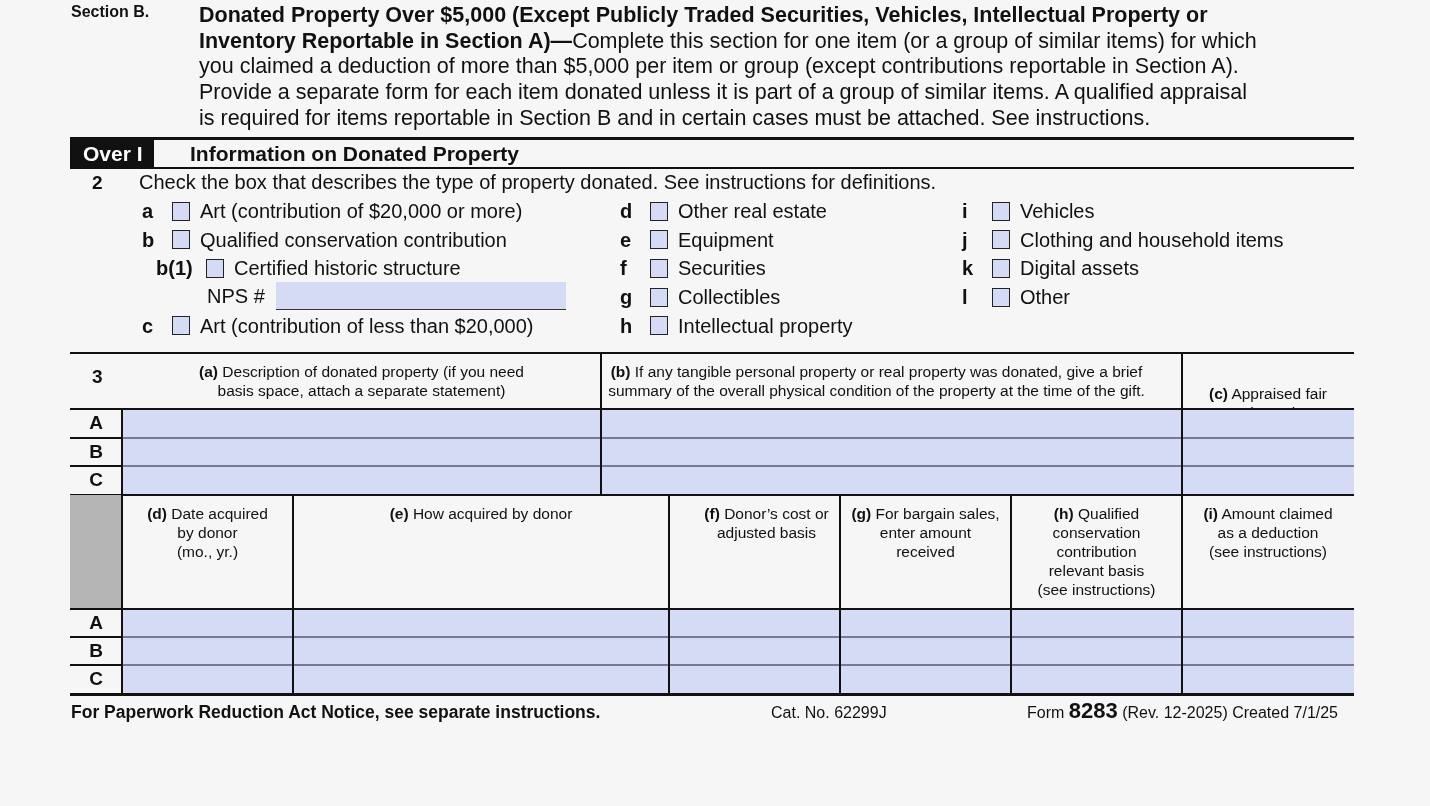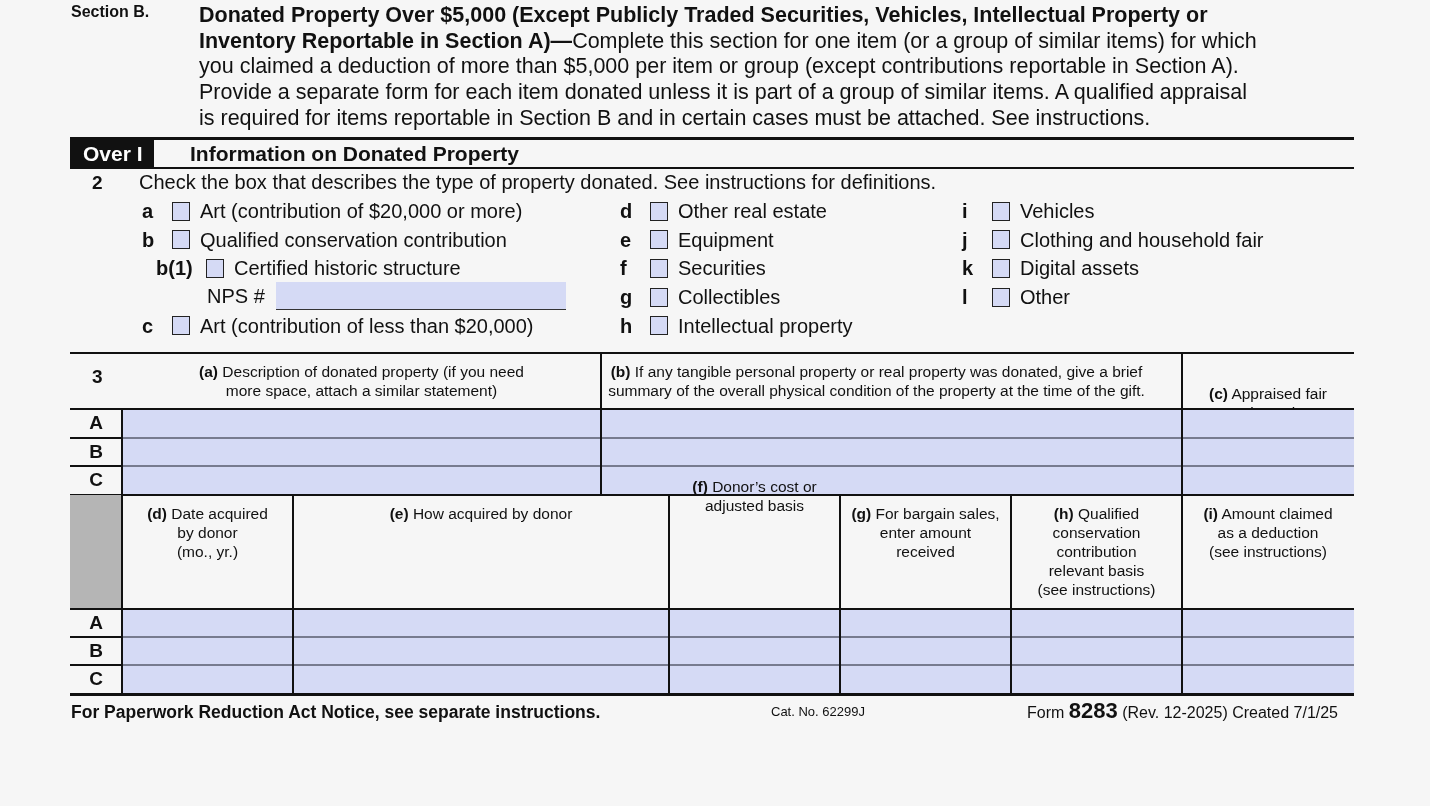--- a/index.html
+++ b/index.html
@@ -105,39 +105,39 @@
   </div>
 <div id="col3" class="abs" style="left:962px; top:199px;">
     <div class="opt" style="position: absolute; top: 0px; white-space: nowrap; left: 0px;">
       <span class="letter">i</span>
       <span class="cb"></span>
       <span>Vehicles</span>
     </div>
     <div class="opt" style="position: absolute; top: 28.7px; white-space: nowrap; left: 0px;">
       <span class="letter">j</span>
       <span class="cb"></span>
-      <span>Clothing and household fair</span>
+      <span>Clothing and household items</span>
     </div>
     <div class="opt" style="position: absolute; top: 57.4px; white-space: nowrap; left: 0px;">
       <span class="letter">k</span>
       <span class="cb"></span>
       <span>Digital assets</span>
     </div>
     <div class="opt" style="position: absolute; top: 86.1px; white-space: nowrap; left: 0px;">
       <span class="letter">l</span>
       <span class="cb"></span>
       <span>Other</span>
     </div>
   </div>
 
 <div class="abs rule-thin" style="top:352px;"></div>
 <div class="abs line-num" style="left:92px; top:366px;">3</div>
 
 <div id="table-area">
-    <div class="colhdr" style="left:122px; width:479px; top:362px;"><span style="font-weight: bold;">(a)</span> <span>Description of donated property (if you need</span><br><span>more space, attach a similar statement)</span></div>
+    <div class="colhdr" style="left:122px; width:479px; top:362px;"><span style="font-weight: bold;">(a)</span> <span>Description of donated property (if you need</span><br><span>basis space, attach a separate statement)</span></div>
     <div class="colhdr" style="left:586px; width:581px; top:362px;"><span style="font-weight: bold;">(b)</span> <span>If any tangible personal property or real property was donated, give a brief</span><br><span>summary of the overall physical condition of the property at the time of the gift.</span></div>
     <div class="colhdr" style="left:1182px; width:172px; top:362px;margin-top:22px;"><span style="font-weight: bold;">(c)</span> <span>Appraised fair</span><br><span>market value</span></div>
     <div class="rowlbl" style="top:412px;">A</div>
     <input class="cell fill" style="left: 123px; top: 409px; width: 478px; height: 29px; border: none; outline: none; padding: 0px 4px;" value="">
     <input class="cell fill" style="left: 602px; top: 409px; width: 580px; height: 29px; border: none; outline: none; padding: 0px 4px;" value="">
     <input class="cell fill" style="left: 1183px; top: 409px; width: 171px; height: 29px; border: none; outline: none; padding: 0px 4px;" value="">
     <div class="rowlbl" style="top:441px;">B</div>
     <input class="cell fill" style="left: 123px; top: 438px; width: 478px; height: 28px; border: none; outline: none; padding: 0px 4px;" value="">
     <input class="cell fill" style="left: 602px; top: 438px; width: 580px; height: 28px; border: none; outline: none; padding: 0px 4px;" value="">
     <input class="cell fill" style="left: 1183px; top: 438px; width: 171px; height: 28px; border: none; outline: none; padding: 0px 4px;" value="">
@@ -150,21 +150,21 @@
     <div class="hline" style="left:70px; width:52px; top:465px; background:#111;"></div>
     <div class="hline" style="left:122px; width:1232px; top:437px;"></div>
     <div class="hline" style="left:122px; width:1232px; top:465px;"></div>
     <div class="hline" style="left:70px; width:1284px; top:494px; background:#111;"></div>
     <div class="vline" style="left:121px; top:408px; height:87px;"></div>
     <div class="vline" style="left:600px; top:352px; height:143px;"></div>
     <div class="vline" style="left:1181px; top:352px; height:143px;"></div>
     <div class="cell" style="left:70px; top:495px; width:52px; height:114px; background:#b5b5b5;"></div>
     <div class="colhdr" style="left:122px; width:171px; top:504px;"><span style="font-weight: bold;">(d)</span> <span>Date acquired</span><br><span>by donor</span><br><span>(mo., yr.)</span></div>
     <div class="colhdr" style="left:293px; width:376px; top:504px;"><span style="font-weight: bold;">(e)</span> <span>How acquired by donor</span></div>
-    <div class="colhdr" style="left:669px; width:171px; top:477px;"><span style="font-weight: bold;">(f)</span> <span>Donor’s cost or</span><br><span>adjusted basis</span></div>
+    <div class="colhdr" style="left:669px; width:171px; top:504px;padding-left:12px;"><span style="font-weight: bold;">(f)</span> <span>Donor’s cost or</span><br><span>adjusted basis</span></div>
     <div class="colhdr" style="left:840px; width:171px; top:504px;"><span style="font-weight: bold;">(g)</span> <span>For bargain sales,</span><br><span>enter amount</span><br><span>received</span></div>
     <div class="colhdr" style="left:1011px; width:171px; top:504px;"><span style="font-weight: bold;">(h)</span> <span>Qualified</span><br><span>conservation</span><br><span>contribution</span><br><span>relevant basis</span><br><span>(see instructions)</span></div>
     <div class="colhdr" style="left:1182px; width:172px; top:504px;"><span style="font-weight: bold;">(i)</span> <span>Amount claimed</span><br><span>as a deduction</span><br><span>(see instructions)</span></div>
     <div class="rowlbl" style="top:612px;">A</div>
     <input class="cell fill" style="left: 123px; top: 609px; width: 170px; height: 28px; border: none; outline: none; padding: 0px 4px;" value="">
     <input class="cell fill" style="left: 294px; top: 609px; width: 375px; height: 28px; border: none; outline: none; padding: 0px 4px;" value="">
     <input class="cell fill" style="left: 670px; top: 609px; width: 170px; height: 28px; border: none; outline: none; padding: 0px 4px;" value="">
     <input class="cell fill" style="left: 841px; top: 609px; width: 170px; height: 28px; border: none; outline: none; padding: 0px 4px;" value="">
     <input class="cell fill" style="left: 1012px; top: 609px; width: 170px; height: 28px; border: none; outline: none; padding: 0px 4px;" value="">
     <input class="cell fill" style="left: 1183px; top: 609px; width: 171px; height: 28px; border: none; outline: none; padding: 0px 4px;" value="">
@@ -190,18 +190,18 @@
     <div class="vline" style="left:121px; top:495px; height:199px;"></div>
     <div class="vline" style="left:292px; top:495px; height:199px;"></div>
     <div class="vline" style="left:668px; top:495px; height:199px;"></div>
     <div class="vline" style="left:839px; top:495px; height:199px;"></div>
     <div class="vline" style="left:1010px; top:495px; height:199px;"></div>
     <div class="vline" style="left:1181px; top:495px; height:199px;"></div>
   </div>
 
 <div class="abs rule-thick" style="top:693px;"></div>
 <div class="abs foot b" style="left:71px; top:702px; font-size:17.5px;">For Paperwork Reduction Act Notice, see separate instructions.</div>
-<div class="abs foot" style="left:771px; top:704px; font-size:13px;text-align:center;">Cat. No. 62299J</div>
+<div class="abs foot" style="left:771px; top:704px; font-size:16px;text-align:center;">Cat. No. 62299J</div>
 <div class="abs foot" style="left:1027px; top:698px; font-size:16px; white-space:nowrap;">
   <span>Form</span>
   <span class="b" style="font-size:22px;">8283</span>
   <span>(Rev. 12-2025) Created 7/1/25</span>
 </div>
 
 </body></html>

